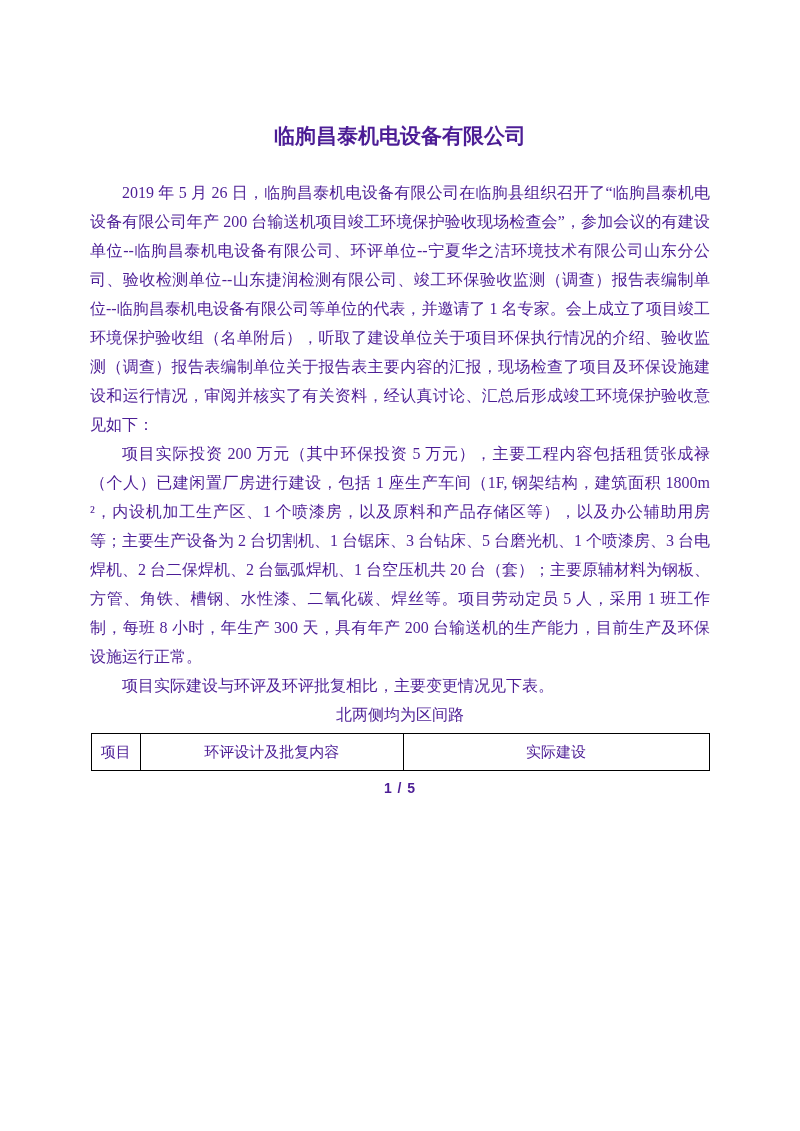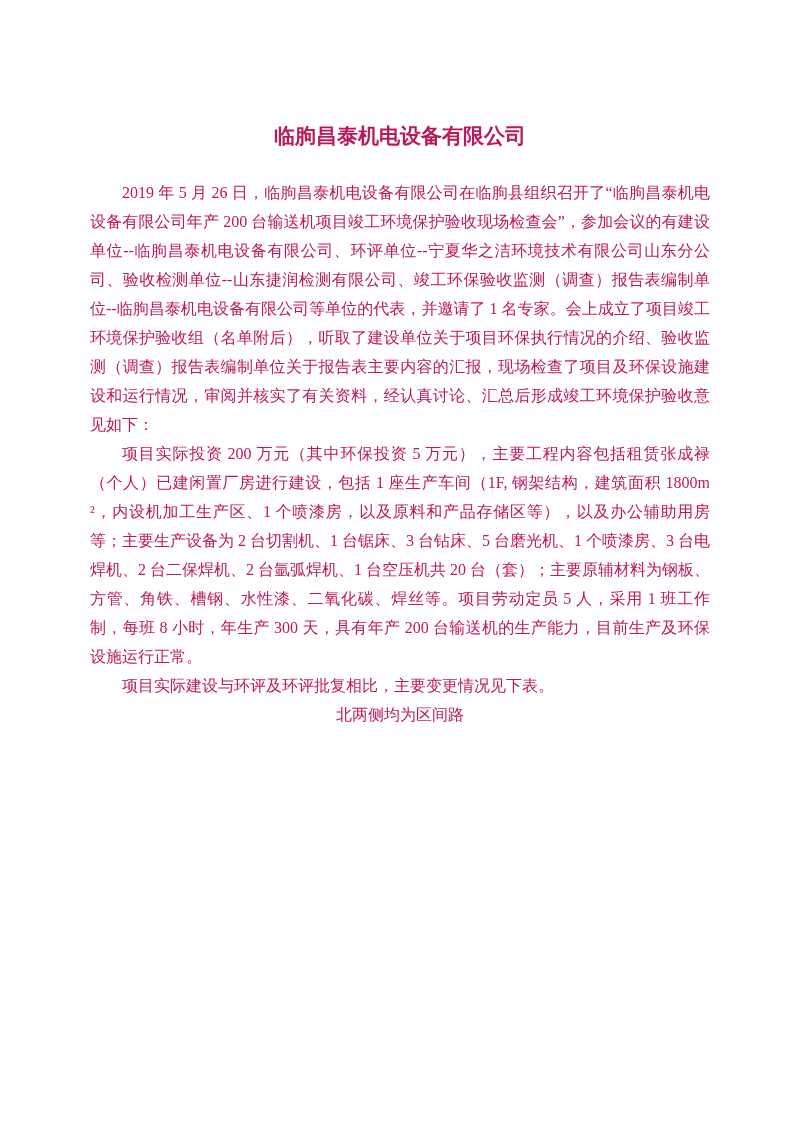--- a/index.html
+++ b/index.html
@@ -5,21 +5,21 @@
   html, body {
     margin: 0;
     padding: 0;
     background: #ffffff;
   }
   .page {
     position: relative;
     width: 800px;
     height: 1131px;
     background: #ffffff;
-    color: #be185d;
+    color: #4c1d95;
     font-family: "Liberation Serif", "DejaVu Serif", serif;
     overflow: hidden;
   }
   .content {
     position: absolute;
     left: 90px;
     top: 0;
     width: 620px;
     padding-top: 120px;
   }
@@ -98,16 +98,31 @@
 
 
 
     <p class="body-para">项目实际投资 200 万元（其中环保投资 5 万元），主要工程内容包括租赁张成禄（个人）已建闲置厂房进行建设，包括 1 座生产车间（1F, 钢架结构，建筑面积 1800m²，内设机加工生产区、1 个喷漆房，以及原料和产品存储区等），以及办公辅助用房等；主要生产设备为 2 台切割机、1 台锯床、3 台钻床、5 台磨光机、1 个喷漆房、3 台电焊机、2 台二保焊机、2 台氩弧焊机、1 台空压机共 20 台（套）；主要原辅材料为钢板、方管、角铁、槽钢、水性漆、二氧化碳、焊丝等。项目劳动定员 5 人，采用 1 班工作制，每班 8 小时，年生产 300 天，具有年产 200 台输送机的生产能力，目前生产及环保设施运行正常。</p>
 
 
     <p class="body-para">项目实际建设与环评及环评批复相比，主要变更情况见下表。</p>
 
     <div class="table-caption">北两侧均为区间路</div>
 
+    <table class="doc-table">
+      <colgroup>
+        <col class="col-item">
+        <col class="col-eia">
+        <col class="col-actual">
+      </colgroup>
+      <thead>
+        <tr>
+          <th>项目</th>
+          <th>环评设计及批复内容</th>
+          <th>实际建设</th>
+        </tr>
+      </thead>
+    </table>
 
+    <div class="page-footer">1 / 5</div>
 
   </div>
 </div>
 
 </body></html>

